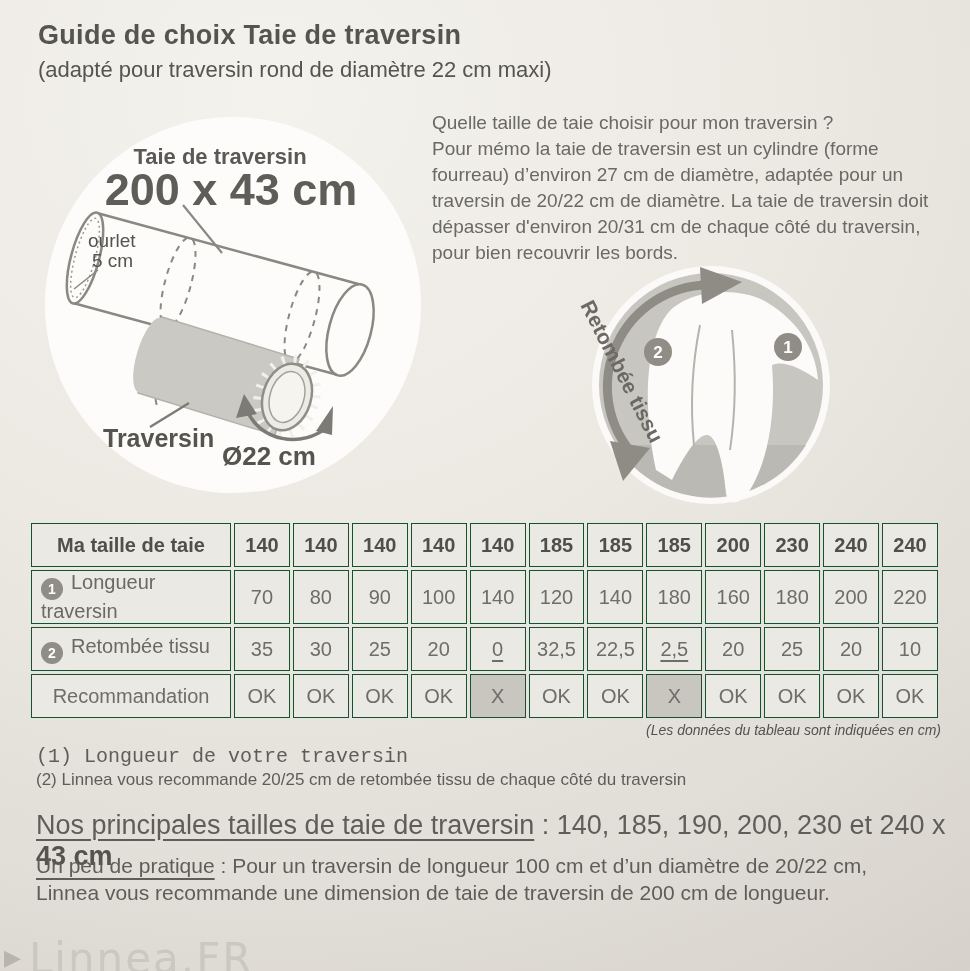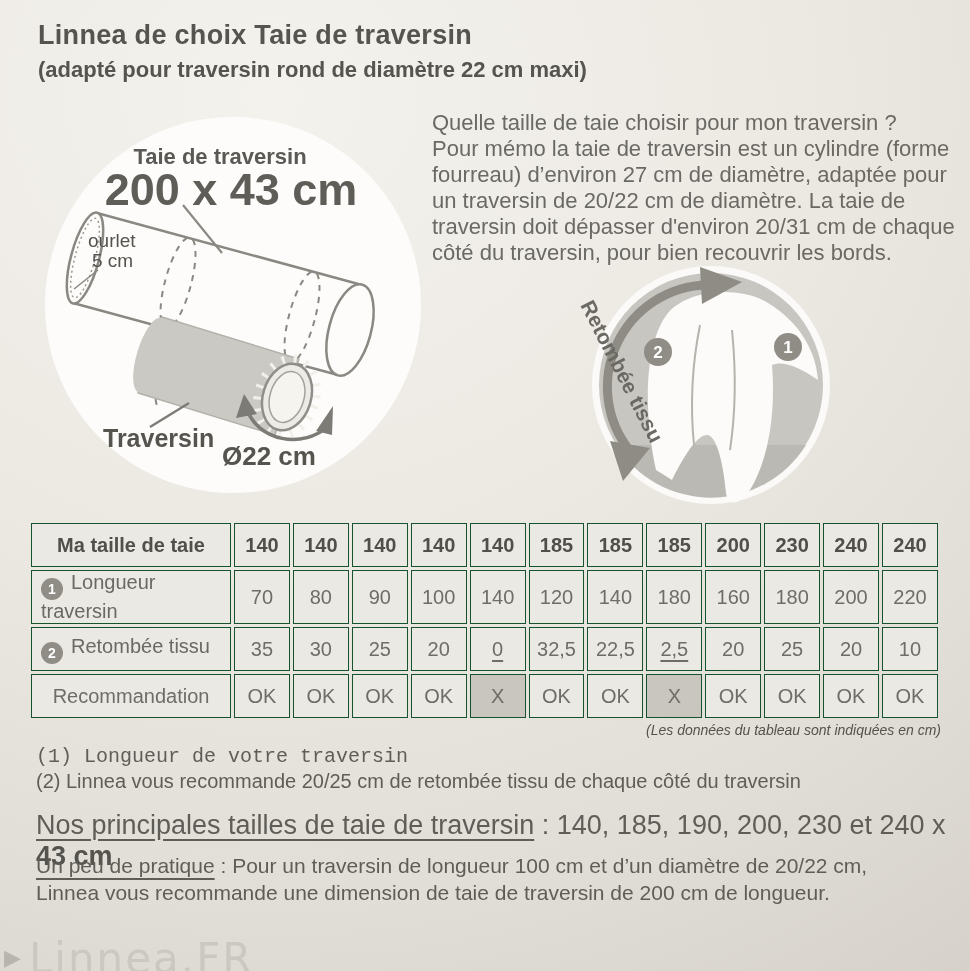--- a/index.html
+++ b/index.html
@@ -4,22 +4,22 @@
 <style>
   html,body{margin:0;padding:0;}
   body{
     width:970px;height:971px;position:relative;overflow:hidden;
     background:radial-gradient(130% 115% at 28% 10%, #f4f2ed 0%, #ece9e3 42%, #e1ded7 72%, #d4d0c9 100%);
     font-family:"Liberation Sans","DejaVu Sans",sans-serif;
     color:#6b6963;
   }
   .abs{position:absolute;}
   .page-title{left:38px;top:20px;font-size:27px;font-weight:700;color:#565450;letter-spacing:.3px;}
-  .page-subtitle{left:38px;top:57px;font-size:22px;font-weight:700;color:#565450;}
-  .intro{left:432px;top:110px;width:524px;font-size:22px;line-height:26px;color:#6b6963;}
+  .page-subtitle{left:38px;top:57px;font-size:22px;font-weight:400;color:#565450;}
+  .intro{left:432px;top:110px;width:524px;font-size:19px;line-height:26px;color:#6b6963;}
   table.size-table{
     left:28px;top:520px;width:913px;position:absolute;
     border-collapse:separate;border-spacing:3px;table-layout:fixed;
   }
   table.size-table td{
     background:#ebe9e3;border:1px solid #14532d;
     height:42px;text-align:center;vertical-align:middle;
     font-size:20px;color:#6f6d67;padding:0;
   }
   table.size-table td.lab{width:198px;}
@@ -29,36 +29,36 @@
   table.size-table td.u{ }
   table.size-table td.u span{text-decoration:underline;text-underline-offset:4px;}
   table.size-table td.shaded{background:#c8c6bf;}
   .badge{
     display:inline-flex;width:22px;height:22px;border-radius:50%;
     background:#8f8d86;color:#ffffff;font-size:14px;font-weight:700;
     align-items:center;justify-content:center;margin-right:8px;vertical-align:-5px;
   }
   .unit-note{left:28px;top:722px;width:913px;text-align:right;font-style:italic;font-size:14px;color:#54524d;}
   .footnote1{left:36px;top:745px;font-size:20px;color:#5f5d58;font-family:Liberation Mono, monospace;}
-  .footnote2{left:36px;top:770px;font-size:20px;color:#5f5d58;}
+  .footnote2{left:36px;top:770px;font-size:17px;color:#5f5d58;}
   .sizes-line{left:36px;top:810px;font-size:27px;color:#5f5d58;}
   .sizes-line .ul, .practice .ul{text-decoration:underline;text-underline-offset:5px;}
   .sizes-line b{color:#55534e;}
   .practice{left:36px;top:852px;width:905px;font-size:21px;line-height:27px;color:#5f5d58;}
   .watermark{
     left:4px;top:934px;font-size:42px;color:#cbc8c1;letter-spacing:2px;
     font-family:"DejaVu Sans",sans-serif;white-space:nowrap;
   }
   .watermark .tri{font-size:22px;color:#b8b5ae;vertical-align:8px;margin-right:6px;}
   svg text{font-family:"Liberation Sans","DejaVu Sans",sans-serif;}
 </style>
 </head>
 <body>
 
-<div class="abs page-title">Linnea de choix Taie de traversin</div>
+<div class="abs page-title">Guide de choix Taie de traversin</div>
 <div class="abs page-subtitle">(adapté pour traversin rond de diamètre 22 cm maxi)</div>
 
 <div class="abs intro">
   <span>Quelle taille de taie choisir pour mon traversin ?</span><br>
   <span>Pour mémo la taie de traversin est un cylindre (forme fourreau) d’environ 27 cm de diamètre, adaptée pour un traversin de 20/22 cm de diamètre. La taie de traversin doit dépasser d'environ 20/31 cm de chaque côté du traversin, pour bien recouvrir les bords.</span>
 </div>
 
 <svg class="abs" style="left:28px;top:100px;" width="400" height="405" viewBox="0 0 400 405">
   <circle cx="205" cy="205" r="188" fill="#fdfcfa"></circle>
 

